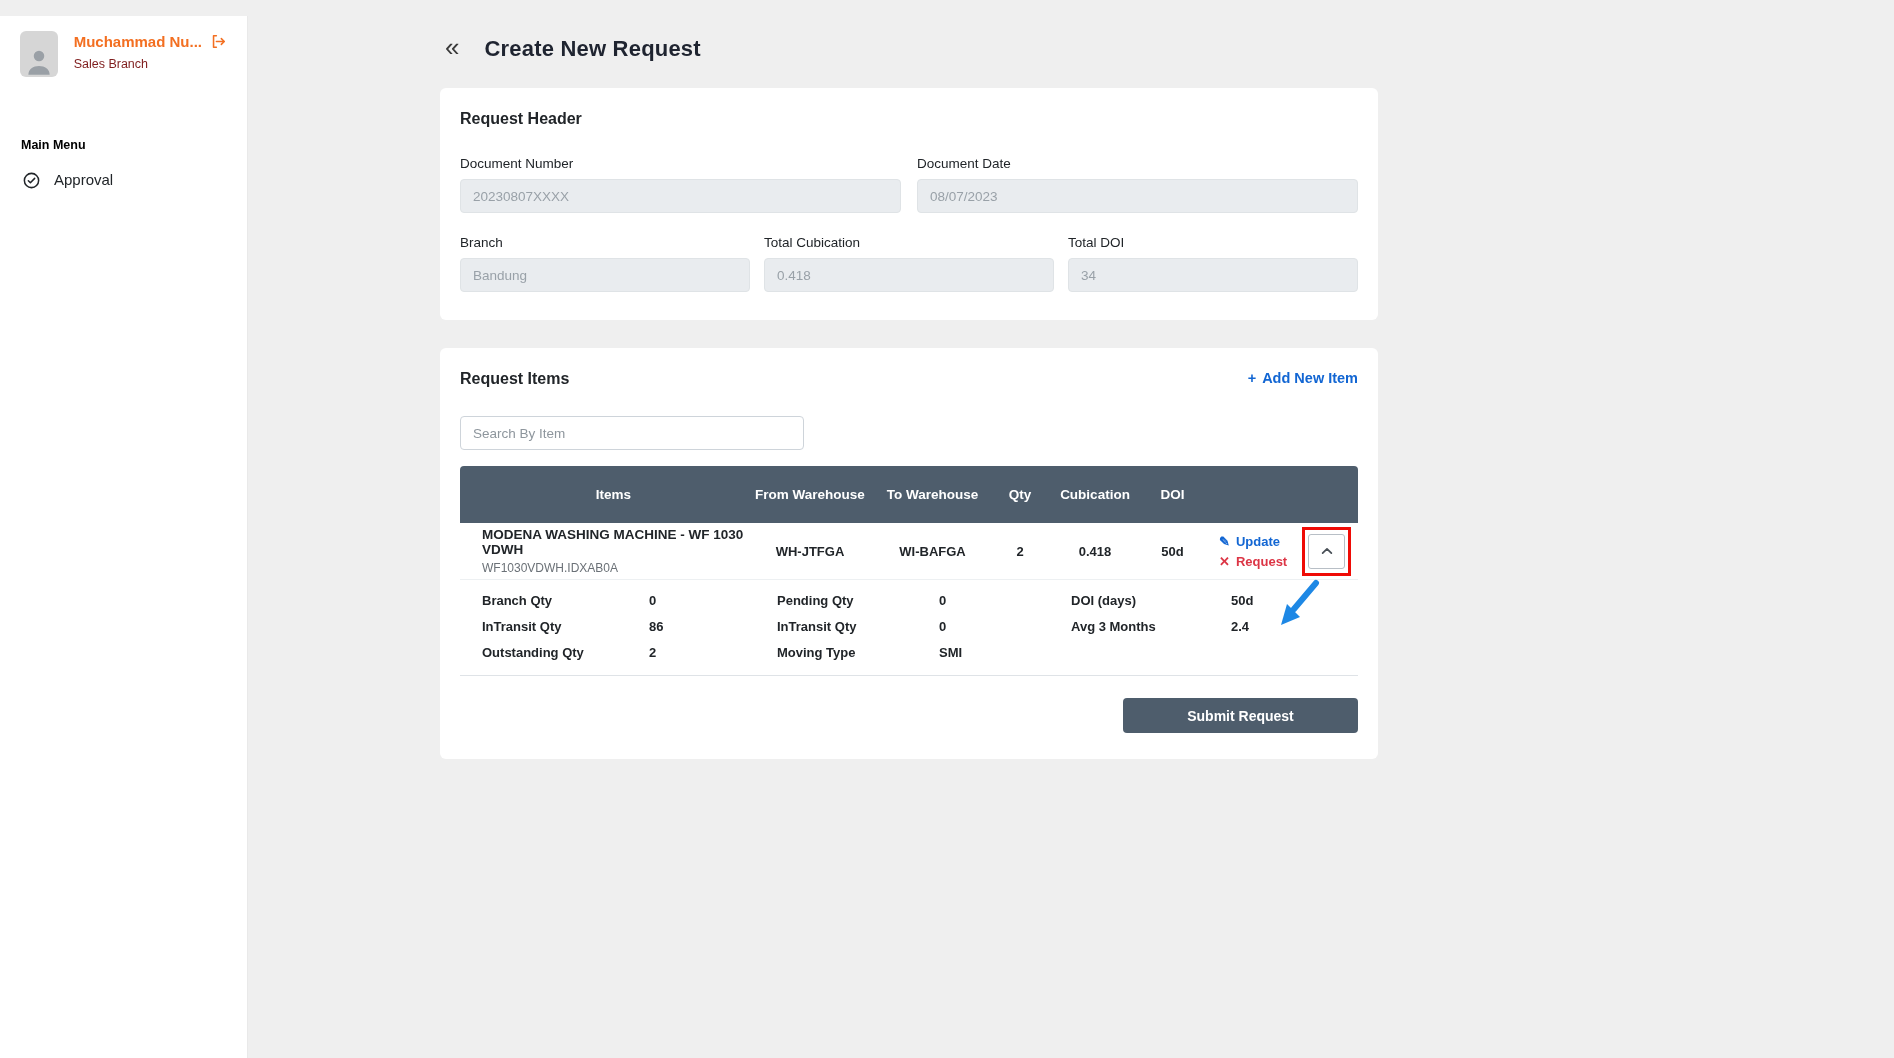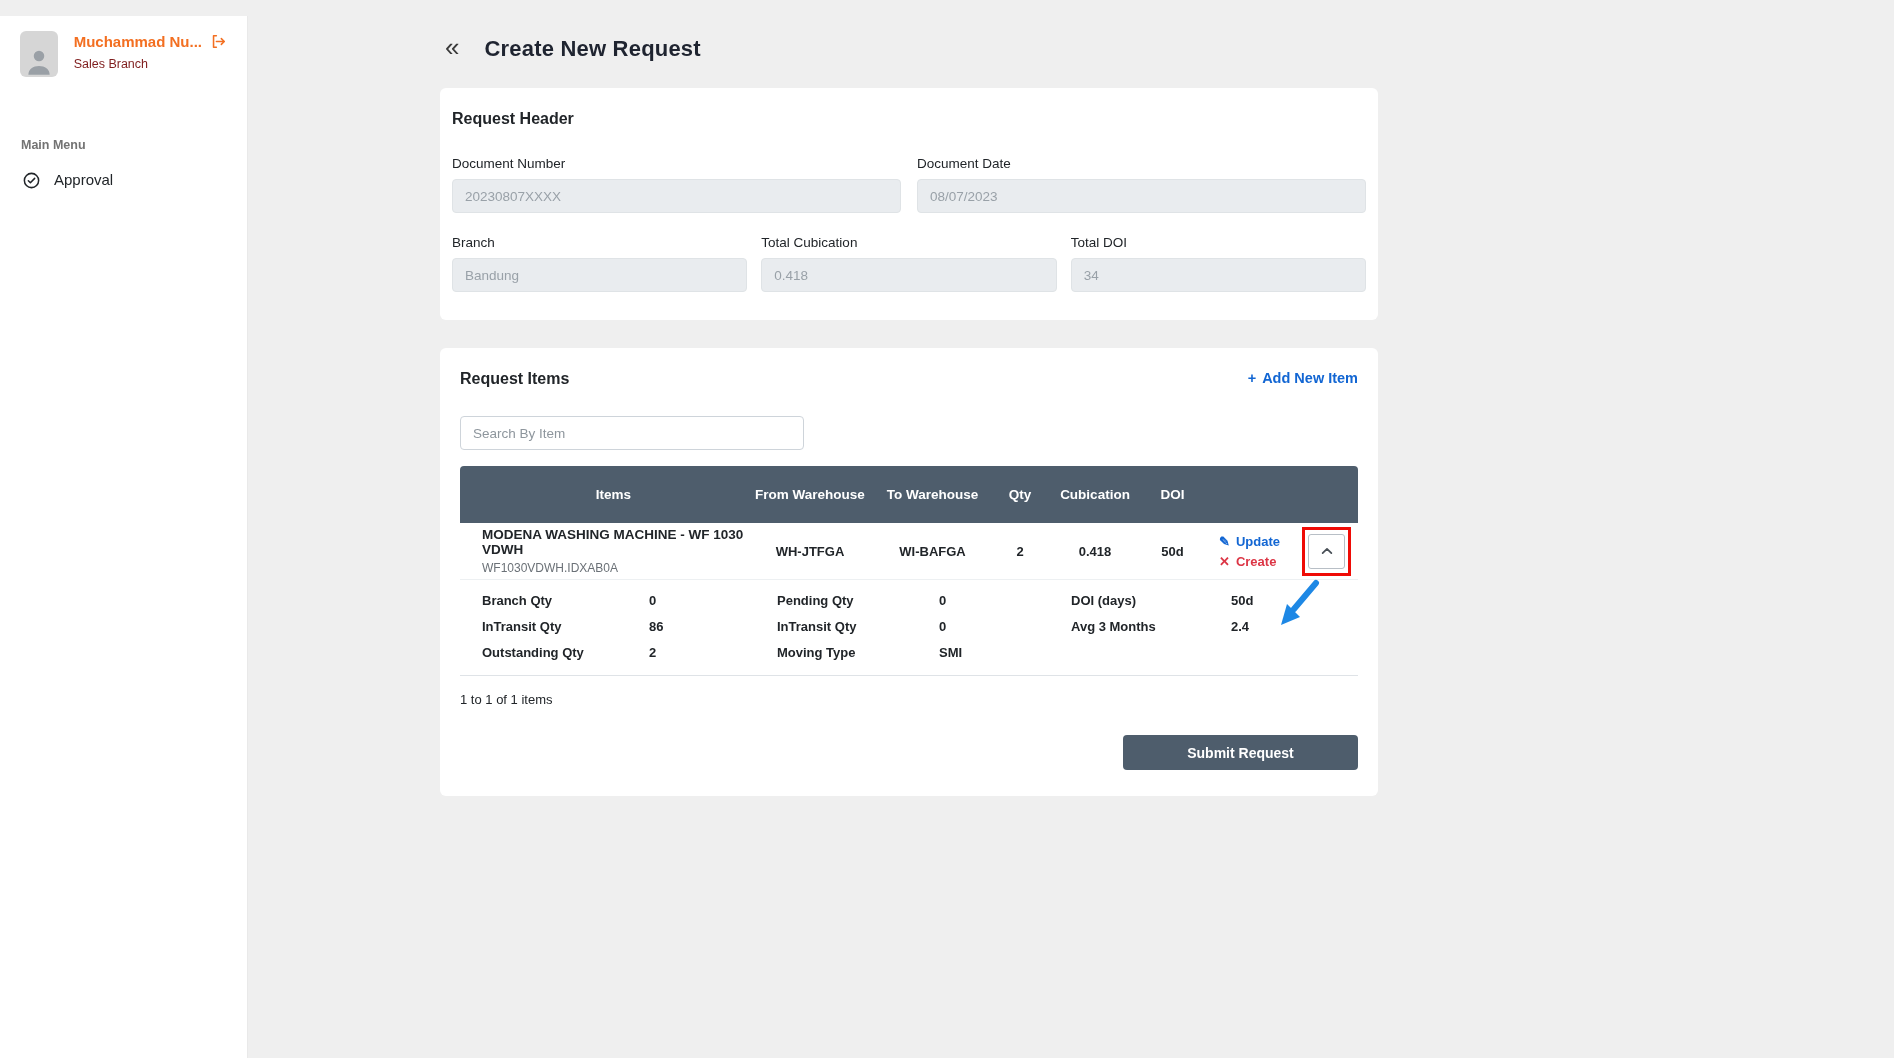--- a/index.html
+++ b/index.html
@@ -20,38 +20,38 @@
   .user-block { display: flex; gap: 16px; padding: 15px 20px; align-items: flex-start; }
   .avatar {
     width: 42px; height: 46px; background: #d6d6d6; border-radius: 6px;
     display: flex; align-items: flex-end; justify-content: center; overflow: hidden;
   }
   .user-meta { padding-top: 2px; }
   .user-name-row { display: flex; align-items: center; gap: 8px; }
   .user-name { color: #f36f21; font-weight: 700; font-size: 15px; white-space: nowrap; }
   .logout-btn { cursor: pointer; display: inline-flex; }
   .user-role { font-size: 12.5px; color: #7f1d1d; margin-top: 7px; }
-  .menu-label { padding: 0 21px; margin-top: 46px; font-size: 12.5px; font-weight: 700; color: #737373; }
+  .menu-label { padding: 0 21px; margin-top: 46px; font-size: 12.5px; font-weight: 700; color: #000000; }
   .menu-item {
     display: flex; align-items: flex-start; gap: 13px;
     padding: 13px 21px; margin-top: 6px; font-size: 15px; color: #212529; cursor: pointer;
   }
   .menu-item .mi-icon { display: inline-flex; width: 20px; justify-content: center; }
 
   
   .main { position: absolute; left: 248px; top: 0; right: 0; bottom: 0; }
   .content { width: 938px; margin-left: 192px; }
   .page-header { display: flex; align-items: center; gap: 25px; padding: 34px 0 24px 5px; }
   .back-btn { font-size: 26px; color: #3a3a3a; cursor: pointer; line-height: 1; padding-bottom: 4px; }
   .page-title { font-size: 22px; font-weight: 700; color: #1f2430; letter-spacing: .2px; }
 
   .card { background: #fff; border-radius: 6px; margin-bottom: 28px; }
 
   
-  .card-pad { padding: 20px 12px 28px; }
+  .card-pad { padding: 20px 20px 28px; }
   .card-title { font-size: 16px; font-weight: 700; padding-top: 2px; }
   .form-row-2 { display: grid; grid-template-columns: 1fr 1fr; column-gap: 16px; margin-top: 28px; }
   .form-row-3 { display: grid; grid-template-columns: 1fr 1fr 1fr; column-gap: 14px; margin-top: 22px; }
   .field label { display: block; font-size: 13.5px; color: #212529; margin-bottom: 8px; }
   .field input {
     width: 100%; height: 34px; padding: 6px 12px;
     background: #e9ecef; border: 1px solid #dfe3e6; border-radius: 4px;
     font-size: 13.5px; color: #6c757d; font-family: "Liberation Sans", sans-serif;
   }
   .field input::placeholder { color: #99a1a8; }
@@ -224,21 +224,21 @@
           <div class="td">2</div>
           <div class="td">0.418</div>
           <div class="td">50d</div>
           <div class="c-actions">
             <span class="row-link link-update">
               <span>✎</span>
               <span>Update</span>
             </span>
             <span class="row-link link-remove">
               <span>✕</span>
-              <span>Create</span>
+              <span>Request</span>
             </span>
           </div>
           <div class="c-chevron">
             <div class="chev-wrap">
               <div class="chev-btn">
                 <svg width="14" height="14" viewBox="0 0 16 16">
                   <path d="M3 10.5l5-5 5 5" stroke="#495057" stroke-width="2" fill="none" stroke-linecap="round" stroke-linejoin="round"></path>
                 </svg>
               </div>
               <div class="annot-red"></div>
@@ -272,21 +272,20 @@
 
           <div class="annot-arrow">
             <svg width="46" height="54" viewBox="0 0 46 54">
               <path d="M41 5 L19 31" stroke="#1e88e5" stroke-width="6" stroke-linecap="round" fill="none"></path>
               <path d="M6 47 L25 39 L12 26 Z" fill="#1e88e5"></path>
             </svg>
           </div>
         </div>
       </div>
 
-      <div class="pagination">1 to 1 of 1 items</div>
 
       <div class="submit-row">
         <button class="submit-btn">Submit Request</button>
       </div>
     </div>
 
   </div>
 </div>
 
 </body></html>

